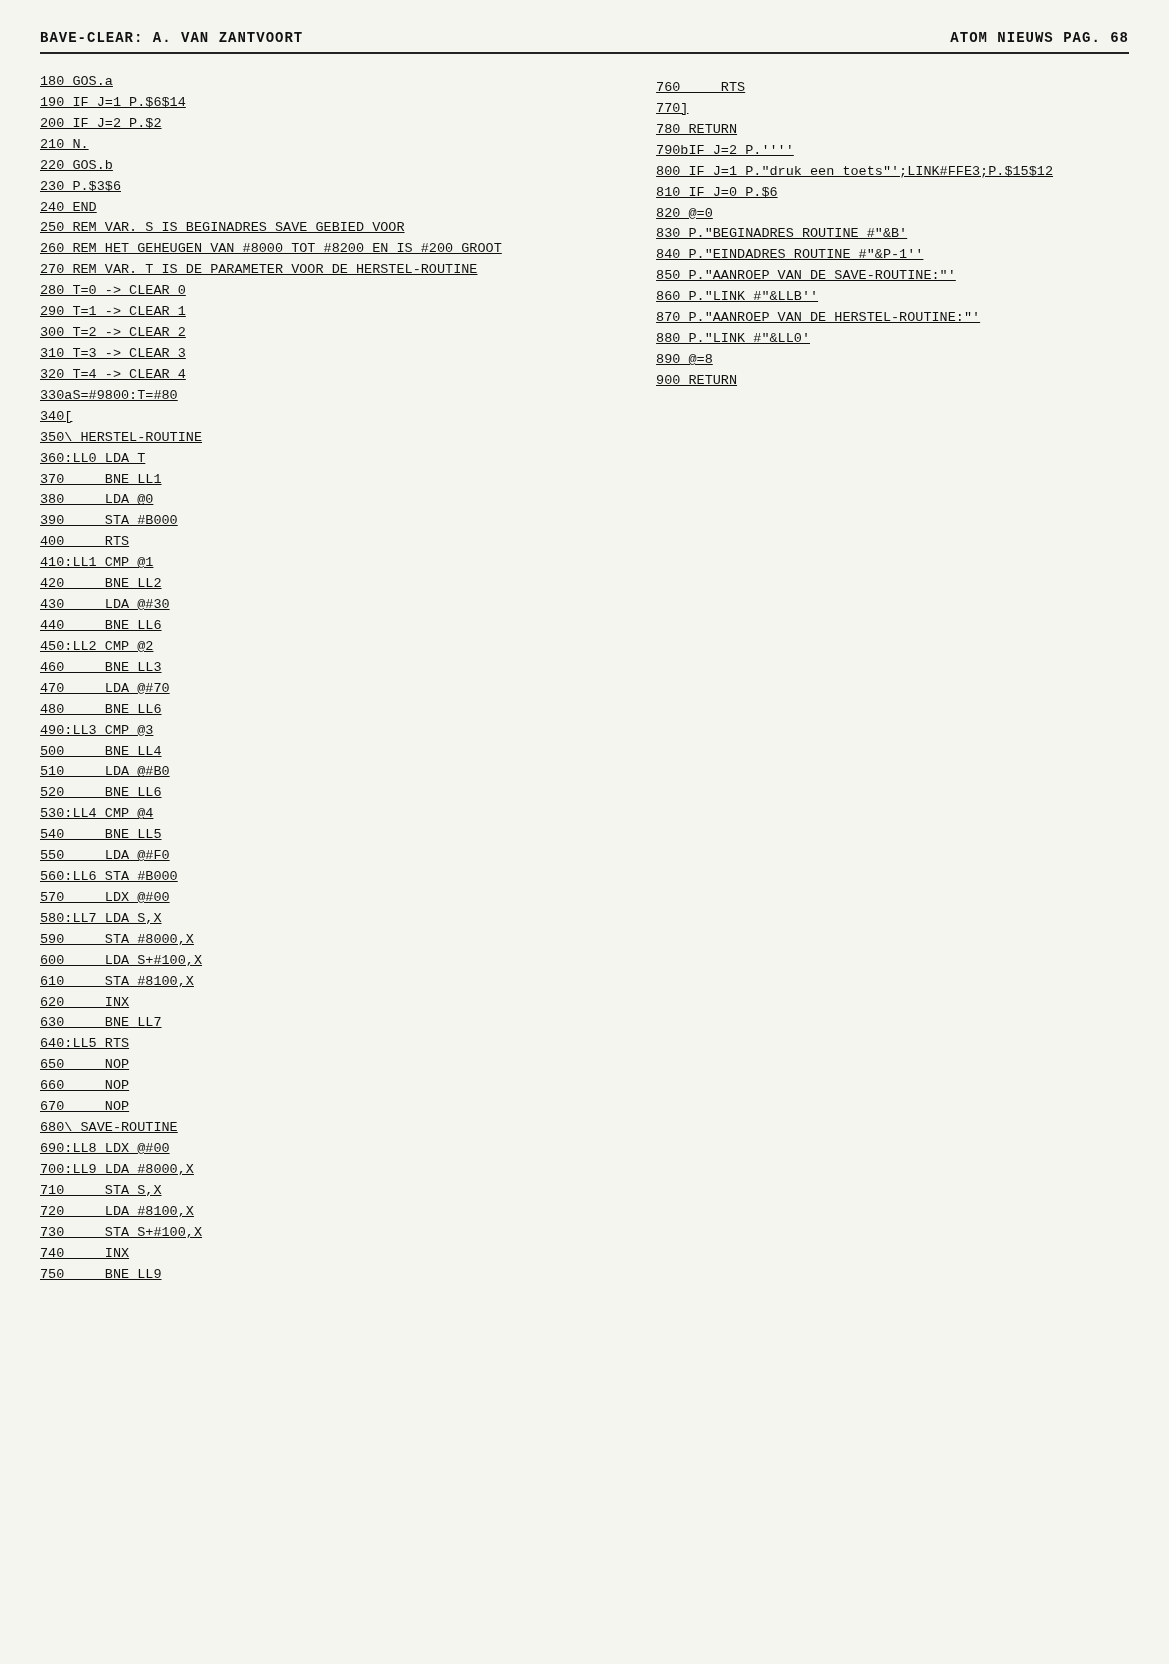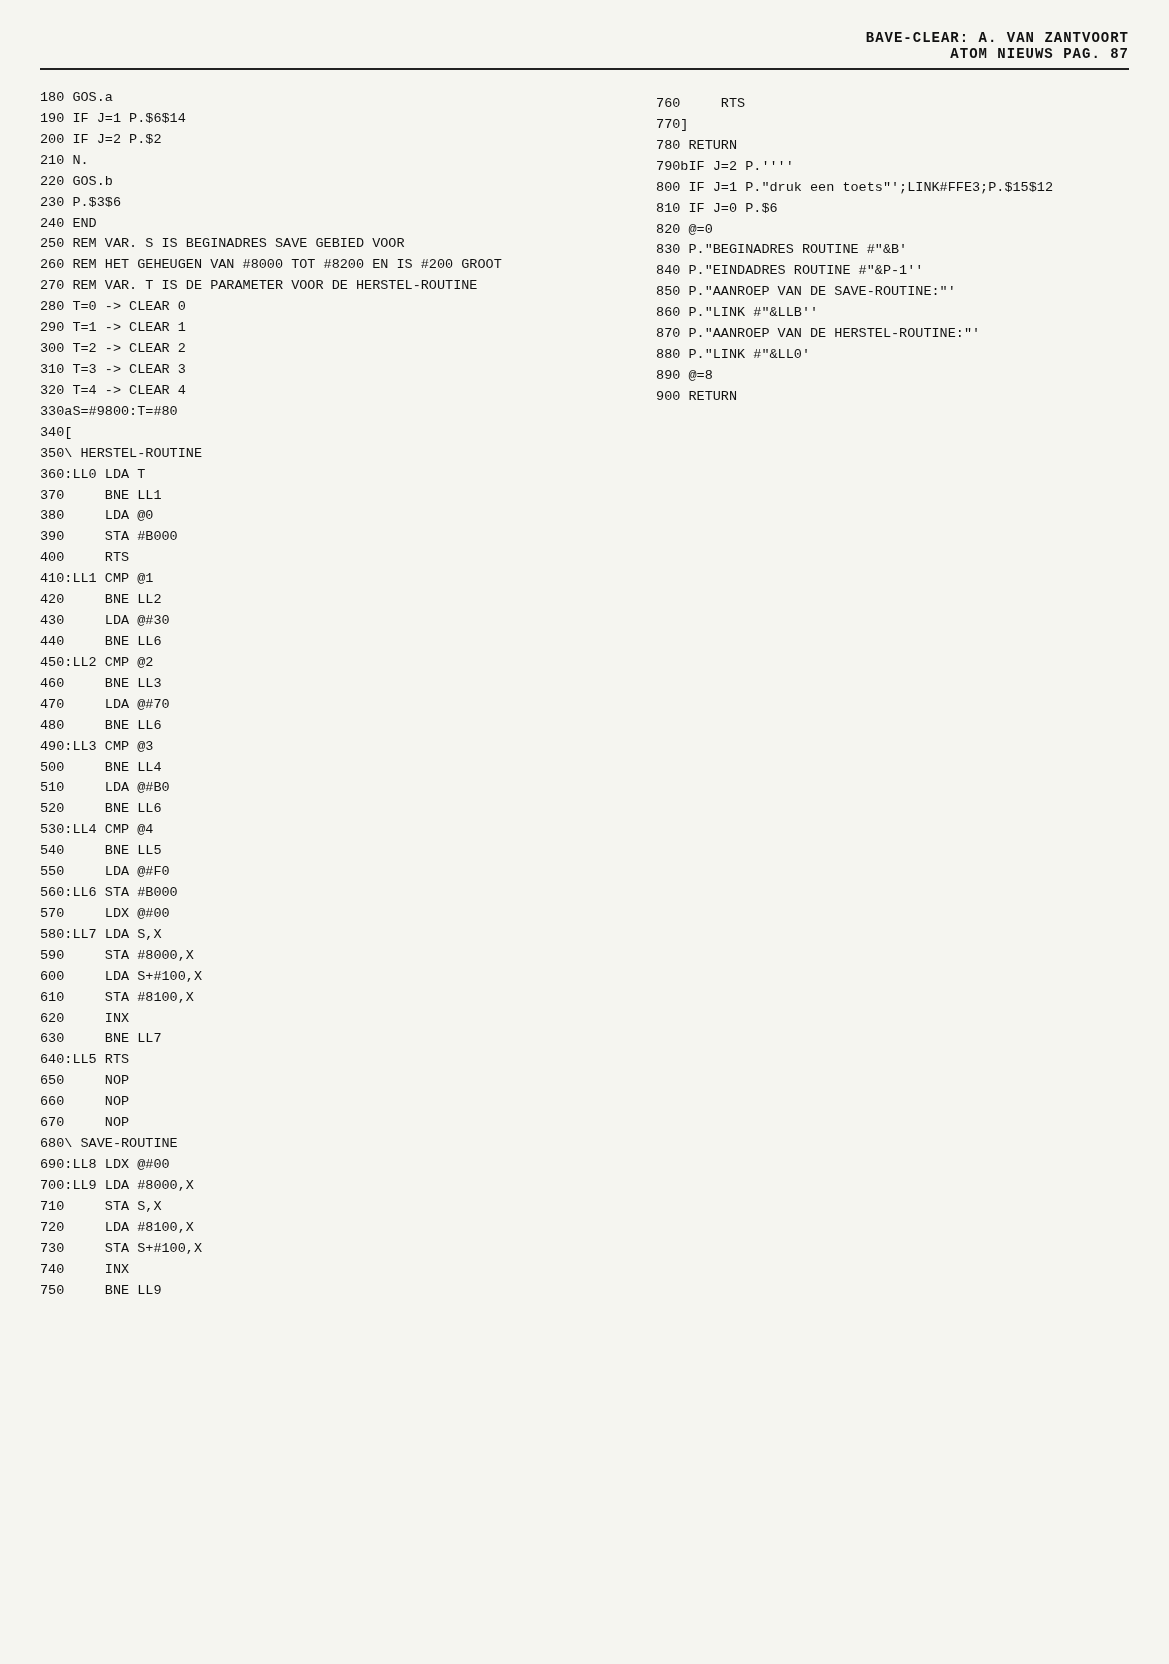--- a/index.html
+++ b/index.html
@@ -12,40 +12,40 @@
       font-family: 'Courier New', Courier, monospace;
       font-size: 14px;
       color: #111;
       width: 1169px;
       min-height: 1664px;
       padding: 30px 40px;
     }
     .header {
       display: flex;
       justify-content: space-between;
-      align-items: flex-end;
+      align-items: center;
       margin-bottom: 18px;
       border-bottom: 2px solid #222;
       padding-bottom: 6px;
-      flex-direction: column;
     }
     .header-left {
       font-size: 14px;
       font-weight: bold;
       letter-spacing: 1px;
     }
     .header-right {
       font-size: 14px;
       font-weight: bold;
       letter-spacing: 1px;
     }
     .code-area {
       display: flex;
       gap: 16px;
       width: 100%;
+      text-decoration: underline;
     }
     .col-left {
       width: 55%;
       white-space: pre;
       line-height: 1.55;
       font-size: 13.5px;
     }
     .col-right {
       width: 45%;
       white-space: pre;
@@ -57,19 +57,19 @@
     .code-line {
       display: block;
       line-height: 1.55;
     }
   </style>
 </head>
 <body>
 
 <div class="header">
   <span class="header-left">BAVE-CLEAR: A. VAN ZANTVOORT</span>
-  <span class="header-right">ATOM NIEUWS PAG. 87</span>
+  <span class="header-right">ATOM NIEUWS PAG. 68</span>
 </div>
 
 <div class="code-area">
   <div class="col-left" id="left-col"><span class="code-line">180 GOS.a</span><span class="code-line">190 IF J=1 P.$6$14</span><span class="code-line">200 IF J=2 P.$2</span><span class="code-line">210 N.</span><span class="code-line">220 GOS.b</span><span class="code-line">230 P.$3$6</span><span class="code-line">240 END</span><span class="code-line">250 REM VAR. S IS BEGINADRES SAVE GEBIED VOOR</span><span class="code-line">260 REM HET GEHEUGEN VAN #8000 TOT #8200 EN IS #200 GROOT</span><span class="code-line">270 REM VAR. T IS DE PARAMETER VOOR DE HERSTEL-ROUTINE</span><span class="code-line">280 T=0 -&gt; CLEAR 0</span><span class="code-line">290 T=1 -&gt; CLEAR 1</span><span class="code-line">300 T=2 -&gt; CLEAR 2</span><span class="code-line">310 T=3 -&gt; CLEAR 3</span><span class="code-line">320 T=4 -&gt; CLEAR 4</span><span class="code-line">330aS=#9800:T=#80</span><span class="code-line">340[</span><span class="code-line">350\ HERSTEL-ROUTINE</span><span class="code-line">360:LL0 LDA T</span><span class="code-line">370     BNE LL1</span><span class="code-line">380     LDA @0</span><span class="code-line">390     STA #B000</span><span class="code-line">400     RTS</span><span class="code-line">410:LL1 CMP @1</span><span class="code-line">420     BNE LL2</span><span class="code-line">430     LDA @#30</span><span class="code-line">440     BNE LL6</span><span class="code-line">450:LL2 CMP @2</span><span class="code-line">460     BNE LL3</span><span class="code-line">470     LDA @#70</span><span class="code-line">480     BNE LL6</span><span class="code-line">490:LL3 CMP @3</span><span class="code-line">500     BNE LL4</span><span class="code-line">510     LDA @#B0</span><span class="code-line">520     BNE LL6</span><span class="code-line">530:LL4 CMP @4</span><span class="code-line">540     BNE LL5</span><span class="code-line">550     LDA @#F0</span><span class="code-line">560:LL6 STA #B000</span><span class="code-line">570     LDX @#00</span><span class="code-line">580:LL7 LDA S,X</span><span class="code-line">590     STA #8000,X</span><span class="code-line">600     LDA S+#100,X</span><span class="code-line">610     STA #8100,X</span><span class="code-line">620     INX</span><span class="code-line">630     BNE LL7</span><span class="code-line">640:LL5 RTS</span><span class="code-line">650     NOP</span><span class="code-line">660     NOP</span><span class="code-line">670     NOP</span><span class="code-line">680\ SAVE-ROUTINE</span><span class="code-line">690:LL8 LDX @#00</span><span class="code-line">700:LL9 LDA #8000,X</span><span class="code-line">710     STA S,X</span><span class="code-line">720     LDA #8100,X</span><span class="code-line">730     STA S+#100,X</span><span class="code-line">740     INX</span><span class="code-line">750     BNE LL9</span></div>
   <div class="col-right" id="right-col"><span class="code-line"></span><span class="code-line"></span><span class="code-line"></span><span class="code-line"></span><span class="code-line"></span><span class="code-line"></span><span class="code-line"></span><span class="code-line"></span><span class="code-line"></span><span class="code-line"></span><span class="code-line"></span><span class="code-line"></span><span class="code-line"></span><span class="code-line"></span><span class="code-line"></span><span class="code-line"></span><span class="code-line"></span><span class="code-line"></span><span class="code-line"></span><span class="code-line"></span><span class="code-line"></span><span class="code-line"></span><span class="code-line"></span><span class="code-line"></span><span class="code-line"></span><span class="code-line"></span><span class="code-line"></span><span class="code-line"></span><span class="code-line"></span><span class="code-line"></span><span class="code-line"></span><span class="code-line"></span><span class="code-line"></span><span class="code-line"></span><span class="code-line"></span><span class="code-line"></span><span class="code-line"></span><span class="code-line"></span><span class="code-line"></span><span class="code-line">760     RTS</span><span class="code-line">770]</span><span class="code-line">780 RETURN</span><span class="code-line">790bIF J=2 P.''''</span><span class="code-line">800 IF J=1 P."druk een toets"';LINK#FFE3;P.$15$12</span><span class="code-line">810 IF J=0 P.$6</span><span class="code-line">820 @=0</span><span class="code-line">830 P."BEGINADRES ROUTINE #"&amp;B'</span><span class="code-line">840 P."EINDADRES ROUTINE #"&amp;P-1''</span><span class="code-line">850 P."AANROEP VAN DE SAVE-ROUTINE:"'</span><span class="code-line">860 P."LINK #"&amp;LLB''</span><span class="code-line">870 P."AANROEP VAN DE HERSTEL-ROUTINE:"'</span><span class="code-line">880 P."LINK #"&amp;LL0'</span><span class="code-line">890 @=8</span><span class="code-line">900 RETURN</span></div>
 </div>
 
 </body></html>

